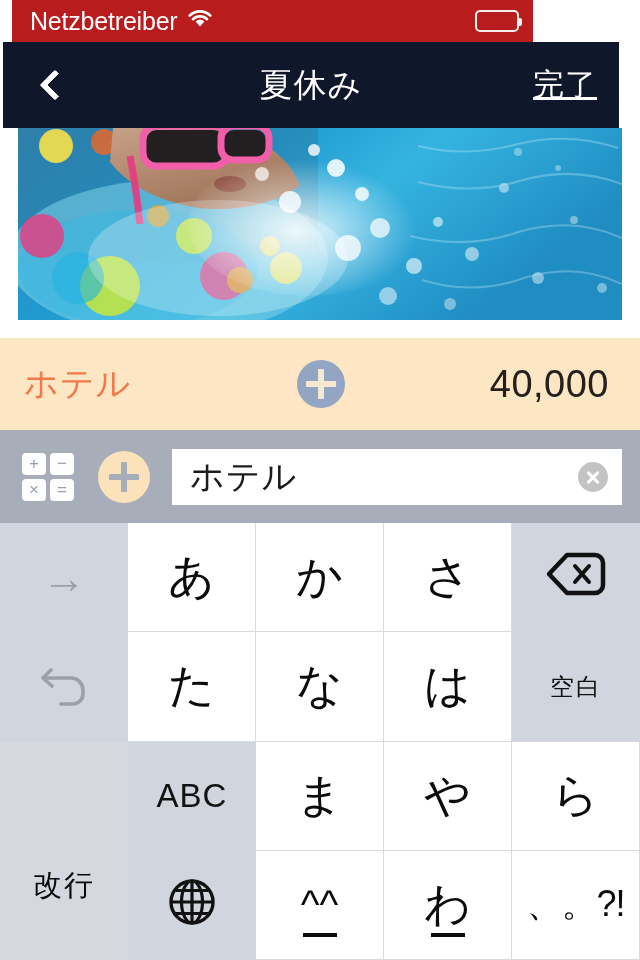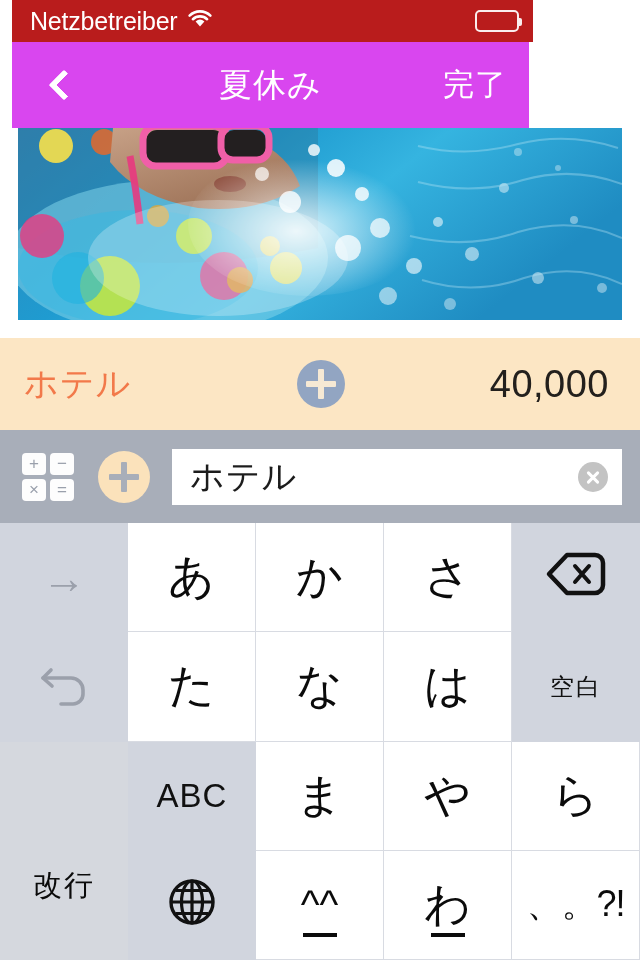--- a/index.html
+++ b/index.html
@@ -32,42 +32,42 @@
     border-radius:5px; position:relative; background:transparent;
   }
   .battery:after {
     content:""; position:absolute; right:-5px; top:6px;
     width:3px; height:8px; background:rgba(255,255,255,0.92);
     border-radius:0 2px 2px 0;
   }
 
   
   .navbar {
-    position:absolute; top:42px; left:12px; width:517px; height:86px;
-    background:#d946ef;
+    position:absolute; top:42px; left:3px; width:616px; height:86px;
+    background:#0f172a;
     display:flex; align-items:center; justify-content:center;
   }
   .nav-back {
     position:absolute; left:18px; top:0; bottom:0;
     width:62px; display:flex; align-items:center; justify-content:center;
     cursor:pointer;
   }
   .chev {
     width:22px; height:22px;
     border-left:6px solid #fff; border-bottom:6px solid #fff;
     transform:rotate(45deg); border-radius:2px;
     margin-left:6px;
   }
   .nav-title {
     color:#ffffff; font-size:33px; font-weight:400; letter-spacing:1px;
   }
   .nav-done {
     position:absolute; right:22px; top:0; bottom:0;
     display:flex; align-items:center;
-    color:#ffffff; font-size:31px; letter-spacing:1px; cursor:pointer;
+    color:#ffffff; font-size:31px; letter-spacing:1px; cursor:pointer;text-decoration:underline;
   }
 
   
   .photo-wrap {
     position:absolute; top:128px; left:18px;
     width:604px; height:192px; overflow:hidden; background:#0d6ca0;
   }
   .photo { position:absolute; inset:0; }
 
   

